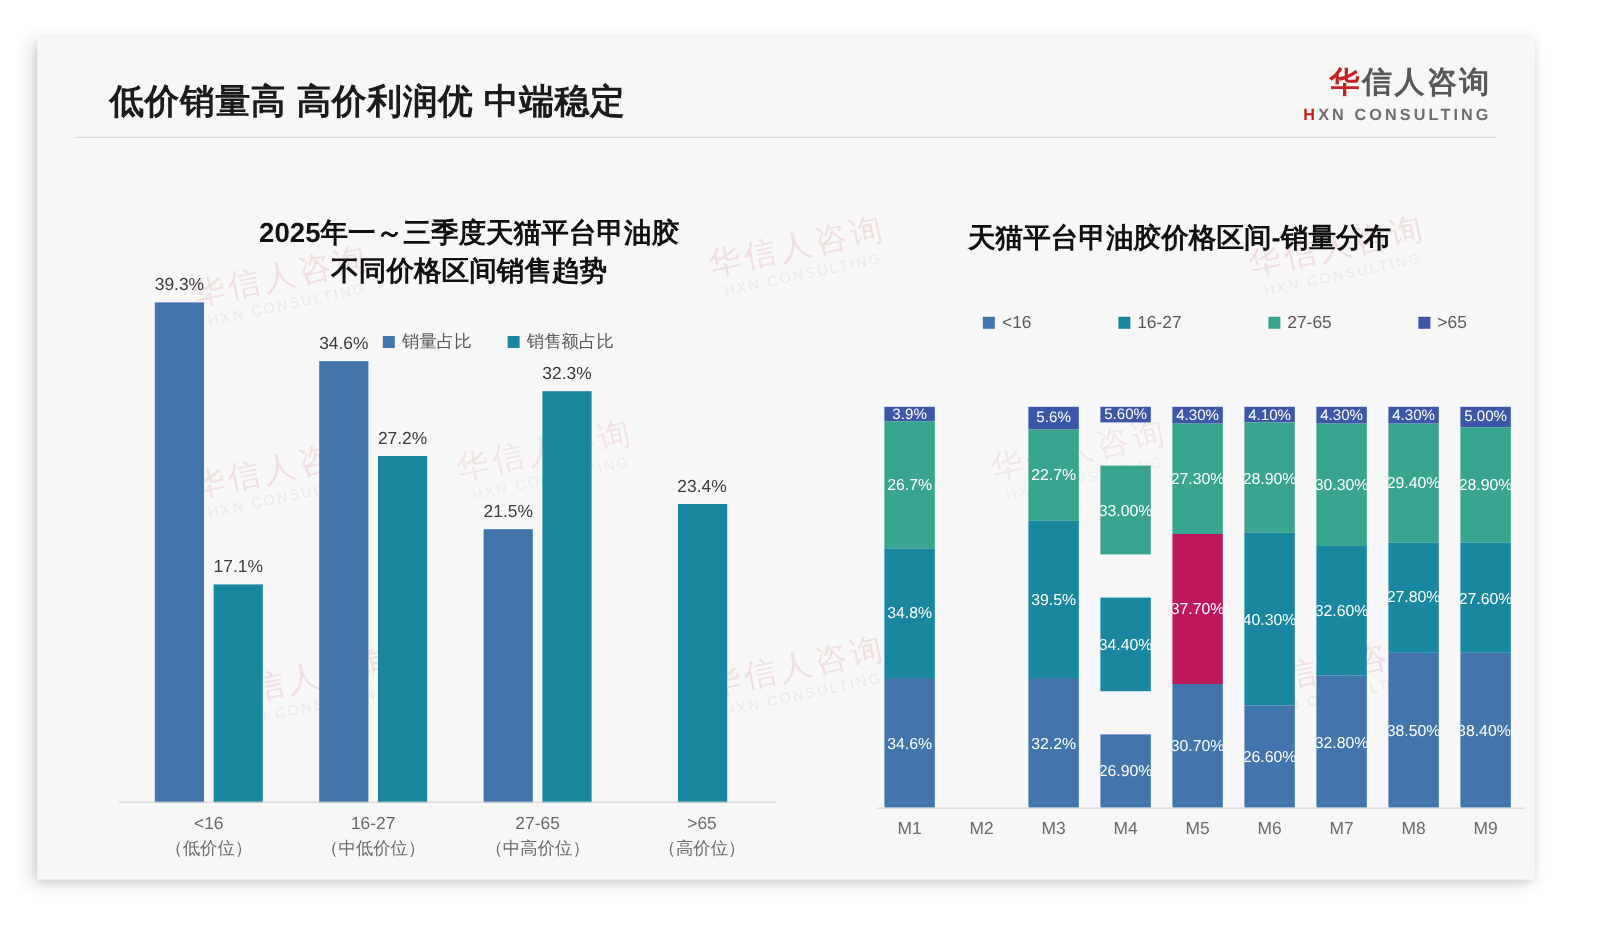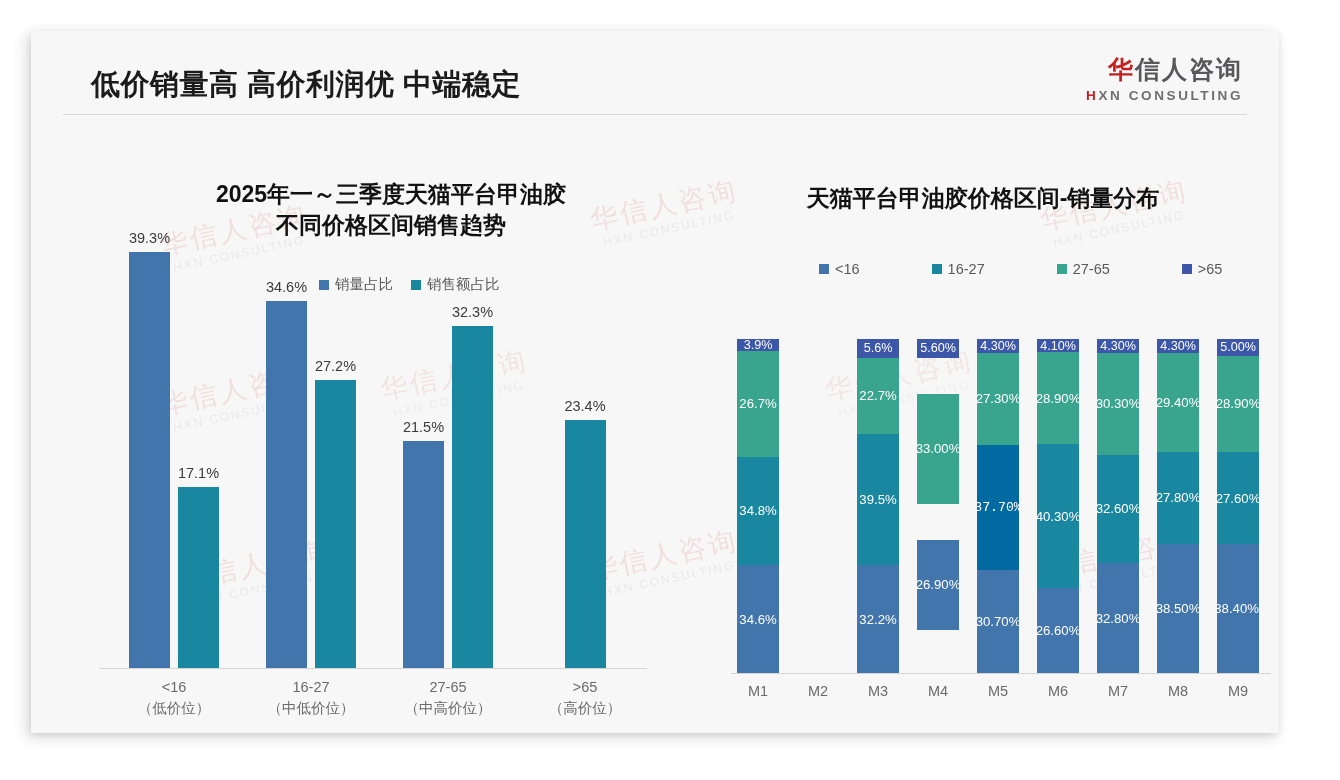--- a/index.html
+++ b/index.html
@@ -69,21 +69,21 @@
     position: absolute;
     display: flex; align-items: center;
     font-size: 14.5px; color: #595959;
     z-index: 2;
   }
   .legend .item { display: flex; align-items: center; }
   .legend .swatch { width: 10px; height: 10px; margin-right: 6px; display: inline-block; }
 
   
   #chart-left { position: absolute; left: 60px; top: 130px; width: 600px; height: 560px; z-index: 1; }
-  #legend-left { left: 288px; top: 244px; gap: 18px; }
+  #legend-left { left: 288px; top: 244px; gap: 30px; }
   #plot-left {
     position: absolute; left: 68px; top: 160px;
     width: 548px; height: 478px;
   }
   #axis-left {
     position: absolute; left: 68px; top: 637px;
     width: 548px; height: 1px; background: #d5d5d5;
   }
   .grp {
     position: absolute; bottom: 0;
@@ -271,32 +271,35 @@
           <span>32.2%</span>
         </div>
       </div>
       <div class="scol" style="left: 186px; gap: 36px;">
         <div class="seg small" style="height: 18.704px; background: rgb(60, 86, 168);">
           <span>5.60%</span>
         </div>
         <div class="seg" style="height: 110.22px; background: rgb(58, 165, 143);">
           <span>33.00%</span>
         </div>
+        <div class="seg" style="height: 114.896px; background: rgb(26, 135, 160);">
+          <span>34.40%</span>
+        </div>
         <div class="seg" style="height: 89.846px; background: rgb(65, 117, 172);">
           <span>26.90%</span>
         </div>
       </div>
       <div class="scol" style="left: 246px;">
         <div class="seg small" style="height: 14.362px; background: rgb(60, 86, 168);">
           <span>4.30%</span>
         </div>
         <div class="seg" style="height: 91.182px; background: rgb(58, 165, 143);">
           <span>27.30%</span>
         </div>
-        <div class="seg" style="height: 125.918px; background: #0369a1; font-family: Liberation Mono, monospace;">
+        <div class="seg" style="height: 125.918px; background: #be185d;">
           <span>37.70%</span>
         </div>
         <div class="seg" style="height: 102.538px; background: rgb(65, 117, 172);">
           <span>30.70%</span>
         </div>
       </div>
       <div class="scol" style="left: 306px;">
         <div class="seg small" style="height: 13.694px; background: rgb(60, 86, 168);">
           <span>4.10%</span>
         </div>

